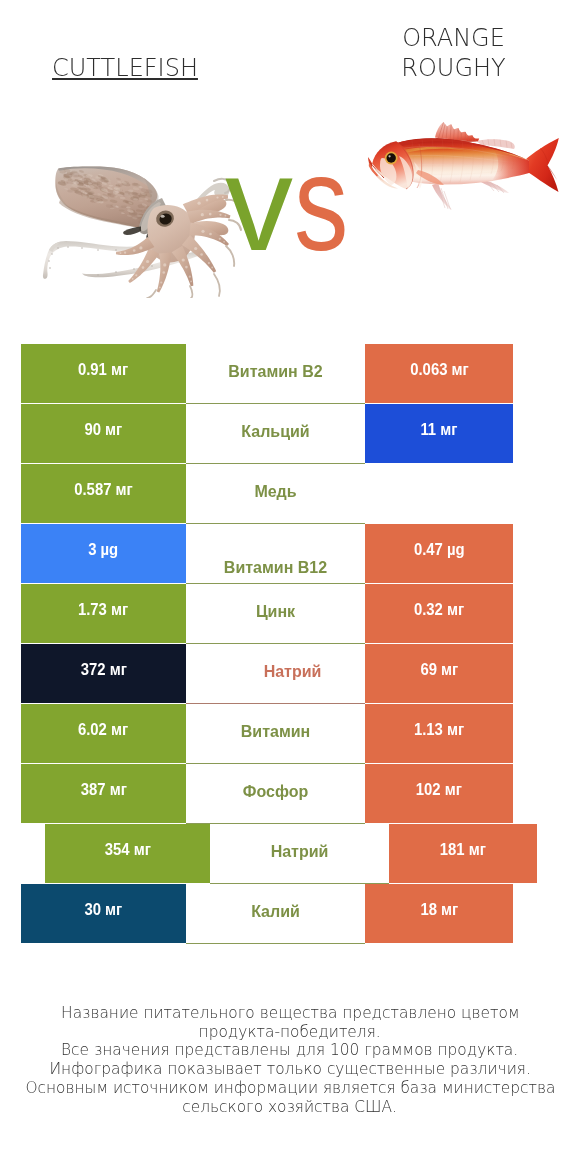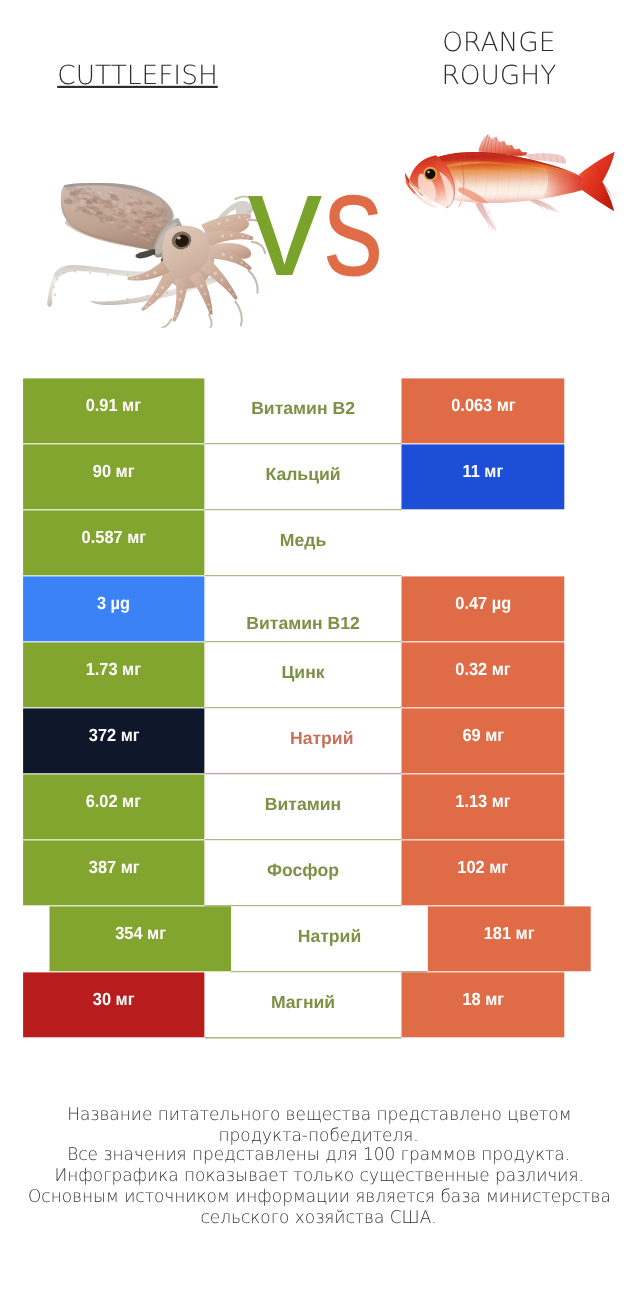--- a/index.html
+++ b/index.html
@@ -623,25 +623,25 @@
           <span class="val">354 мг</span>
         </div>
         <div class="c mid" style="border-bottom-color: rgb(138, 155, 86);">
           <span class="lbl" style="color: rgb(125, 145, 70);">Натрий</span>
         </div>
         <div class="c right" style="background: rgb(224, 108, 71);">
           <span class="val">181 мг</span>
         </div>
       </div>
       <div class="row">
-        <div class="c left" style="background: #b91c1c;">
+        <div class="c left" style="background: #0c4a6e;">
           <span class="val">30 мг</span>
         </div>
         <div class="c mid" style="border-bottom-color: rgb(138, 155, 86);">
-          <span class="lbl" style="color: rgb(125, 145, 70);">Магний</span>
+          <span class="lbl" style="color: rgb(125, 145, 70);">Калий</span>
         </div>
         <div class="c right" style="background: rgb(224, 108, 71);">
           <span class="val">18 мг</span>
         </div>
       </div>
     </div>
   <div id="note">
       <div><span>Название питательного вещества представлено цветом</span></div>
       <div><span>продукта-победителя.</span></div>
       <div><span>Все значения представлены для 100 граммов продукта.</span></div>

